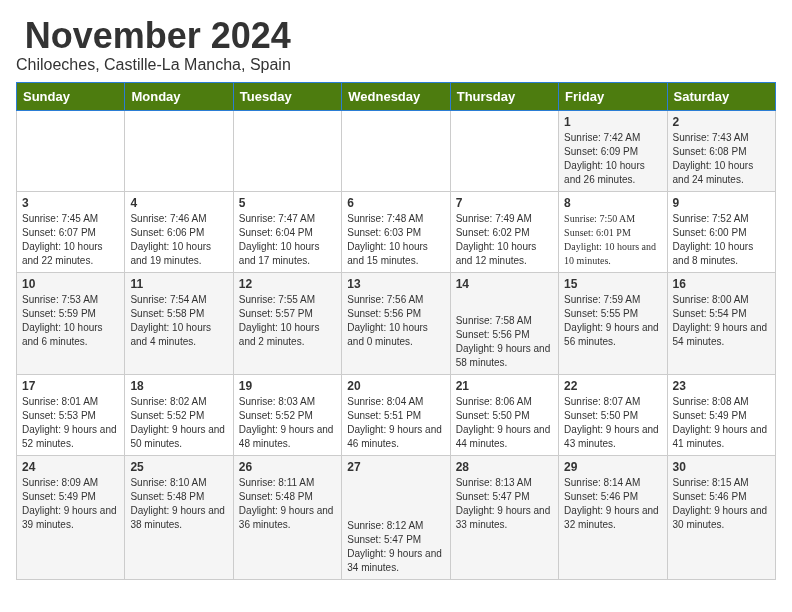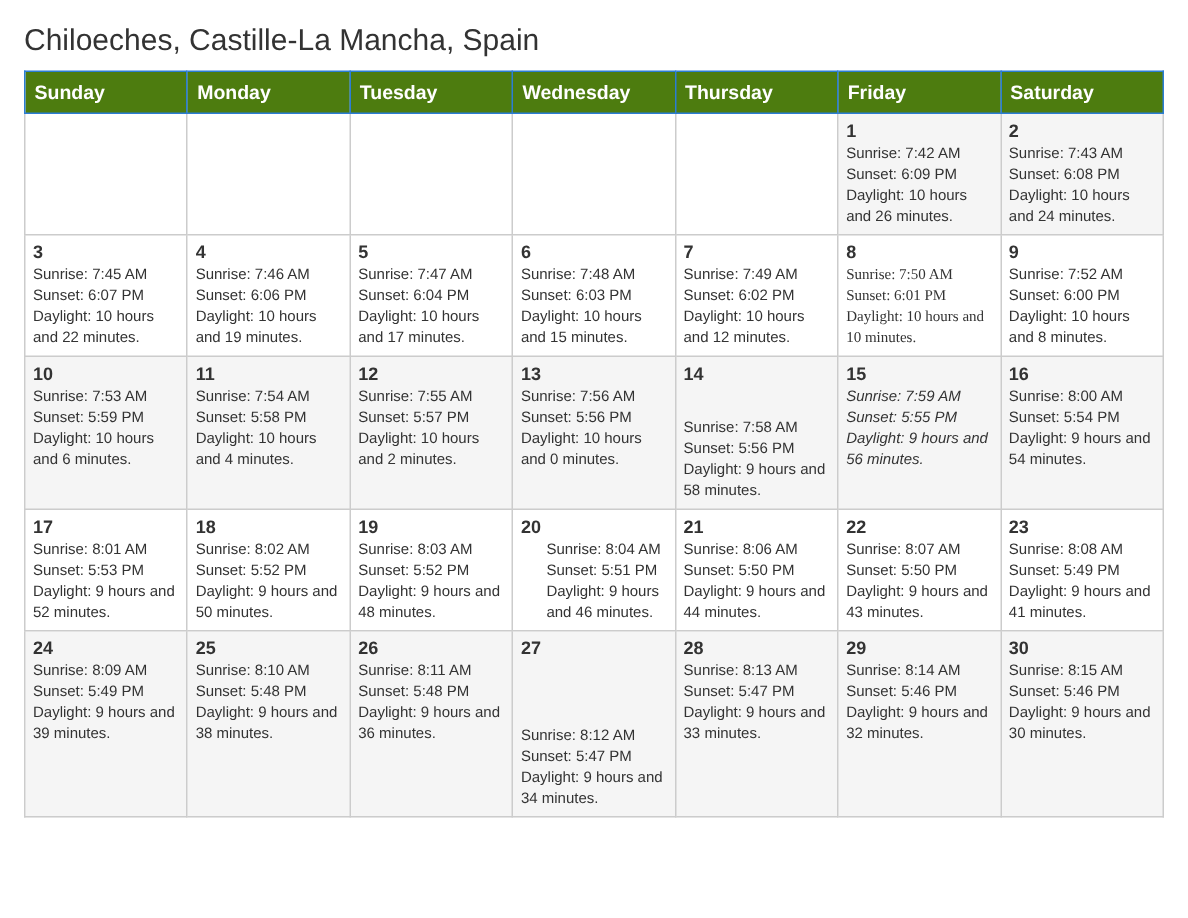--- a/index.html
+++ b/index.html
@@ -36,21 +36,21 @@
     .title-block {
       text-align: right;
     }
     .month-title {
       font-size: 36px;
       font-weight: bold;
       color: #333;
       line-height: 1.1;
     }
     .location {
-      font-size: 20px;
+      font-size: 16px;
       color: #333;
     }
     table {
       width: 100%;
       border-collapse: collapse;
       table-layout: fixed;
     }
     thead th {
       background: #4d7c0f;
       color: #fff;
@@ -85,20 +85,21 @@
     }
     .empty-cell {
       background: #fff !important;
     }
   </style>
 </head>
 <body>
 
 <div class="header">
   <div class="title-block">
+    <div class="month-title">November 2024</div>
     <div class="location">Chiloeches, Castille-La Mancha, Spain</div>
   </div>
 </div>
 
 <table>
   <thead>
     <tr>
     <th>Sunday</th>
         <th>Monday</th>
         <th>Tuesday</th>
@@ -198,21 +199,21 @@
 Daylight: 10 hours and 0 minutes.</div>
         </td>
         <td>
           <span class="day-num">14</span>
           <div class="day-info" style="white-space: pre-line; margin-top: 23px;">Sunrise: 7:58 AM
 Sunset: 5:56 PM
 Daylight: 9 hours and 58 minutes.</div>
         </td>
         <td>
           <span class="day-num">15</span>
-          <div class="day-info" style="white-space: pre-line; font-style: italic;">Sunrise: 7:59 AM
+          <div class="day-info" style="white-space: pre-line;">Sunrise: 7:59 AM
 Sunset: 5:55 PM
 Daylight: 9 hours and 56 minutes.</div>
         </td>
         <td>
           <span class="day-num">16</span>
           <div class="day-info" style="white-space: pre-line;">Sunrise: 8:00 AM
 Sunset: 5:54 PM
 Daylight: 9 hours and 54 minutes.</div>
         </td>
       </tr>
@@ -230,21 +231,21 @@
 Daylight: 9 hours and 50 minutes.</div>
         </td>
         <td>
           <span class="day-num">19</span>
           <div class="day-info" style="white-space: pre-line;">Sunrise: 8:03 AM
 Sunset: 5:52 PM
 Daylight: 9 hours and 48 minutes.</div>
         </td>
         <td>
           <span class="day-num">20</span>
-          <div class="day-info" style="white-space: pre-line; margin-left: 17px;">Sunrise: 8:04 AM
+          <div class="day-info" style="white-space: pre-line;">Sunrise: 8:04 AM
 Sunset: 5:51 PM
 Daylight: 9 hours and 46 minutes.</div>
         </td>
         <td>
           <span class="day-num">21</span>
           <div class="day-info" style="white-space: pre-line;">Sunrise: 8:06 AM
 Sunset: 5:50 PM
 Daylight: 9 hours and 44 minutes.</div>
         </td>
         <td>

